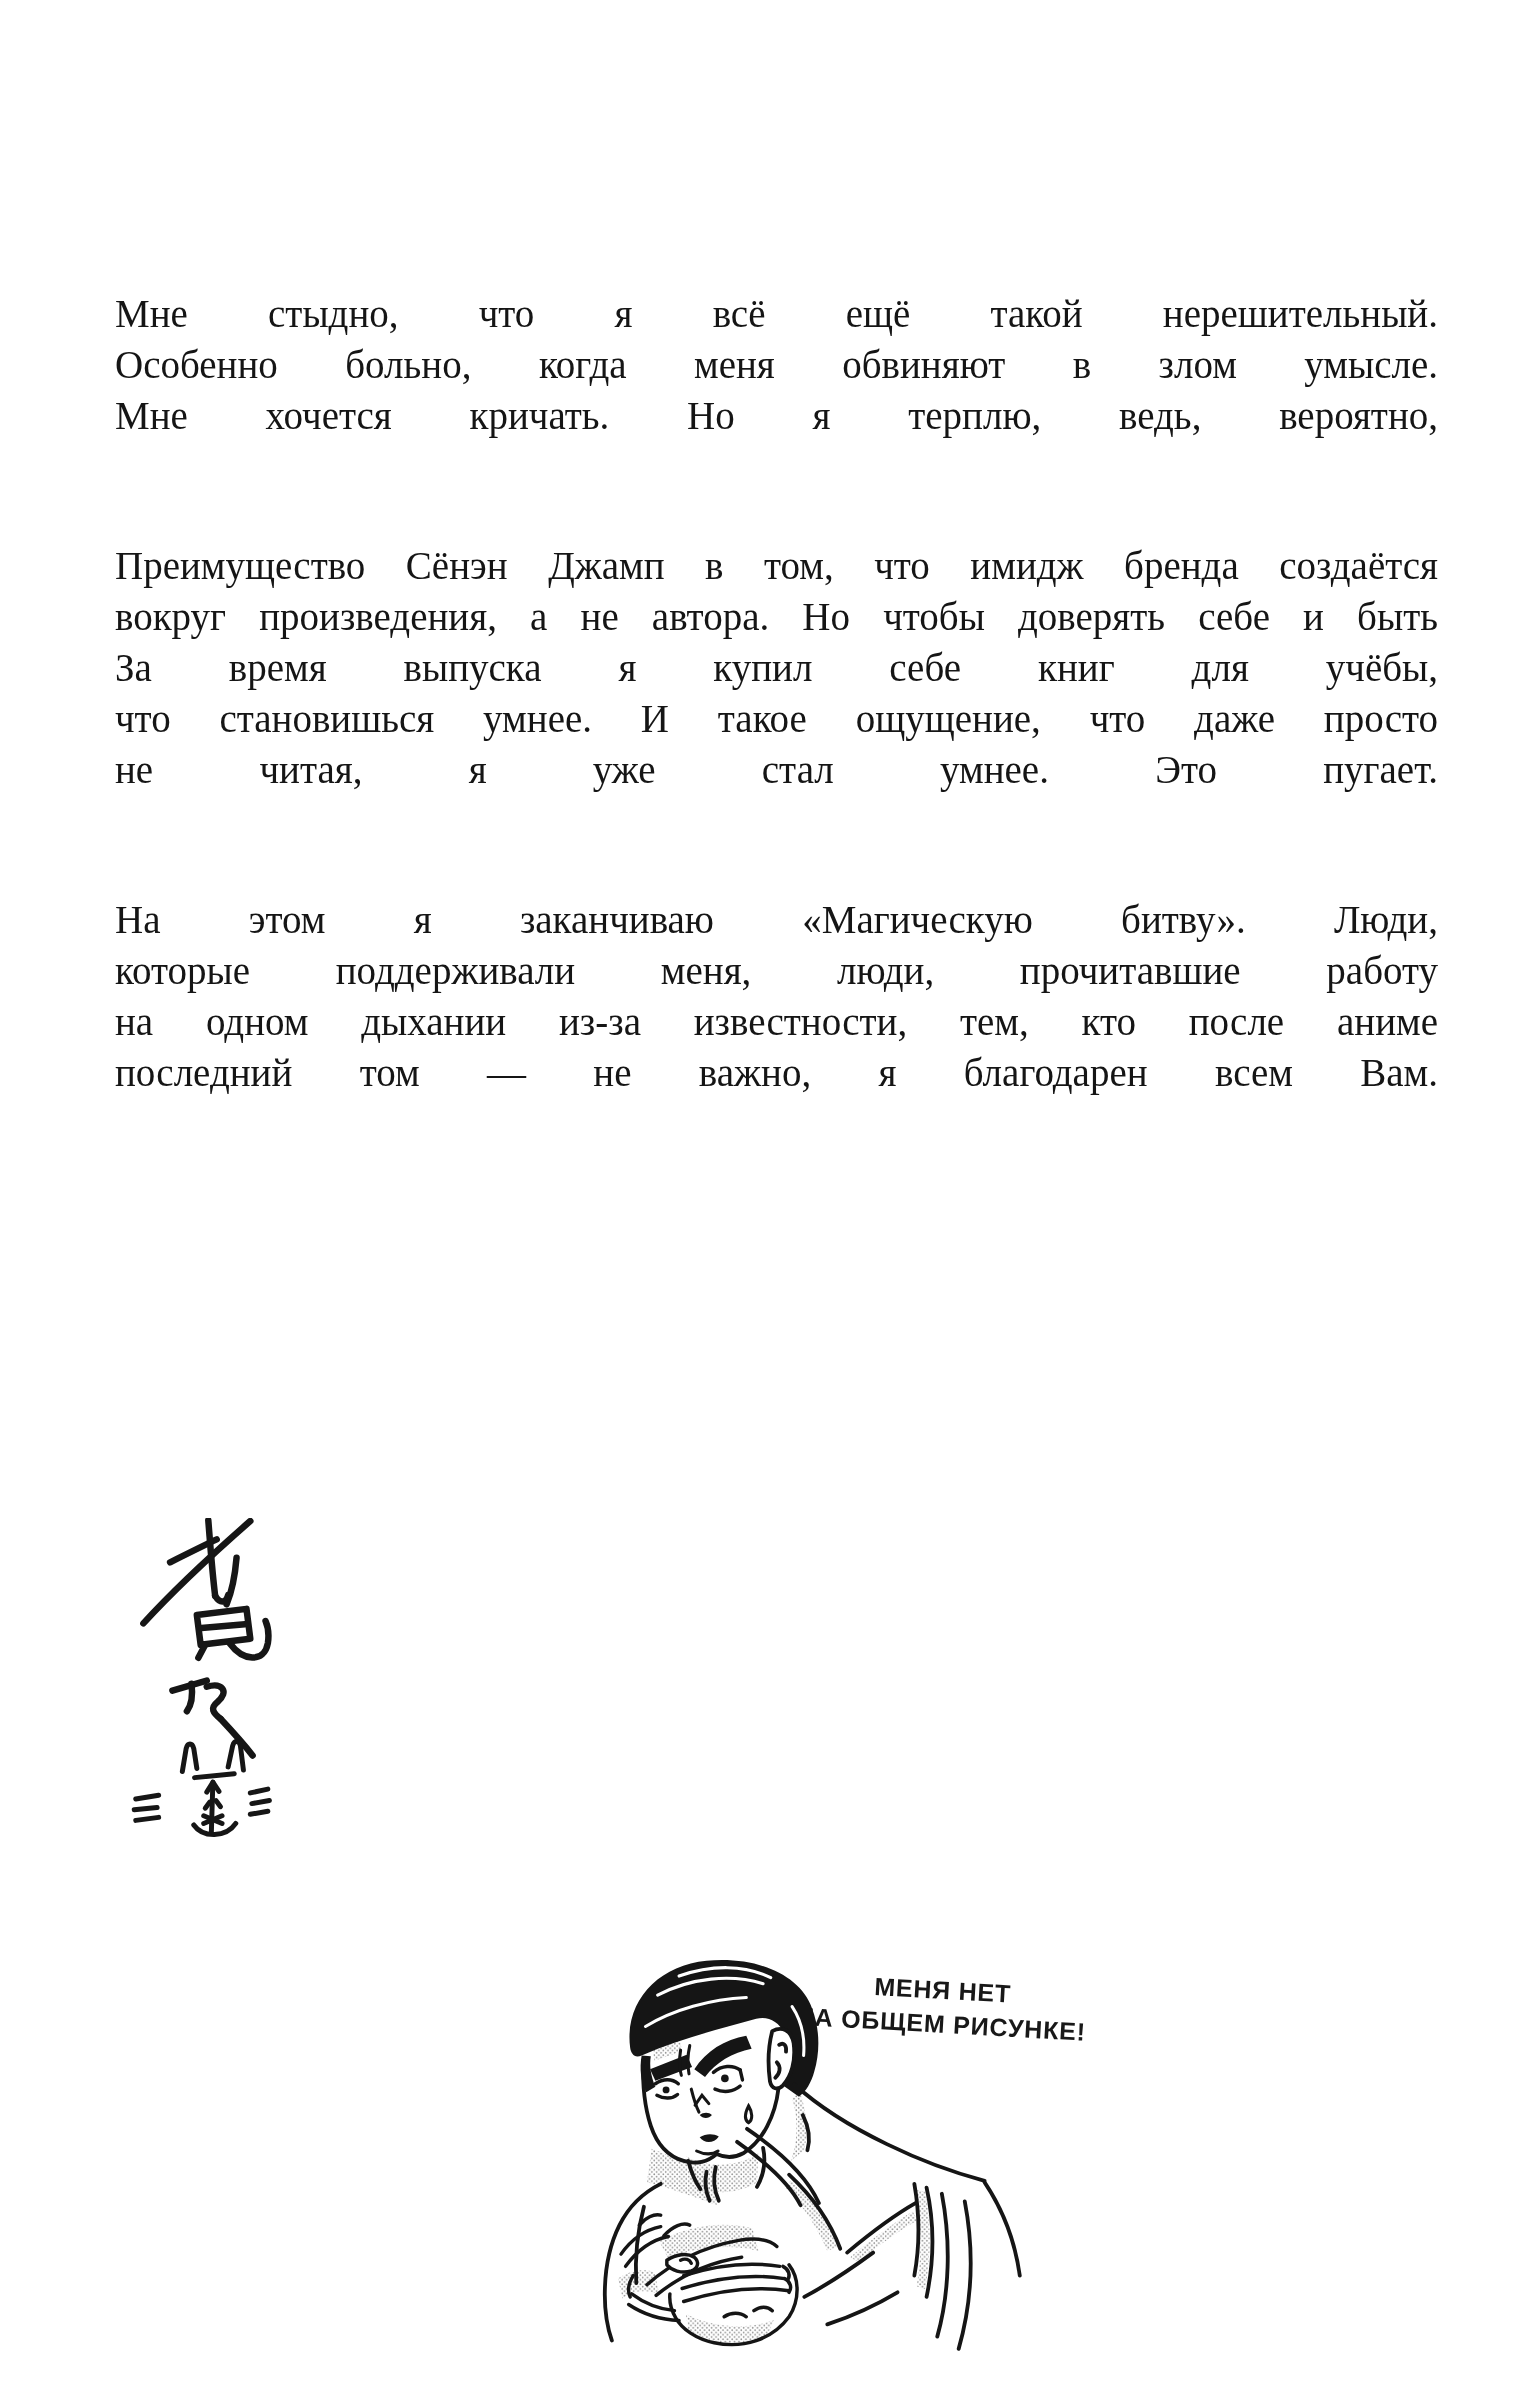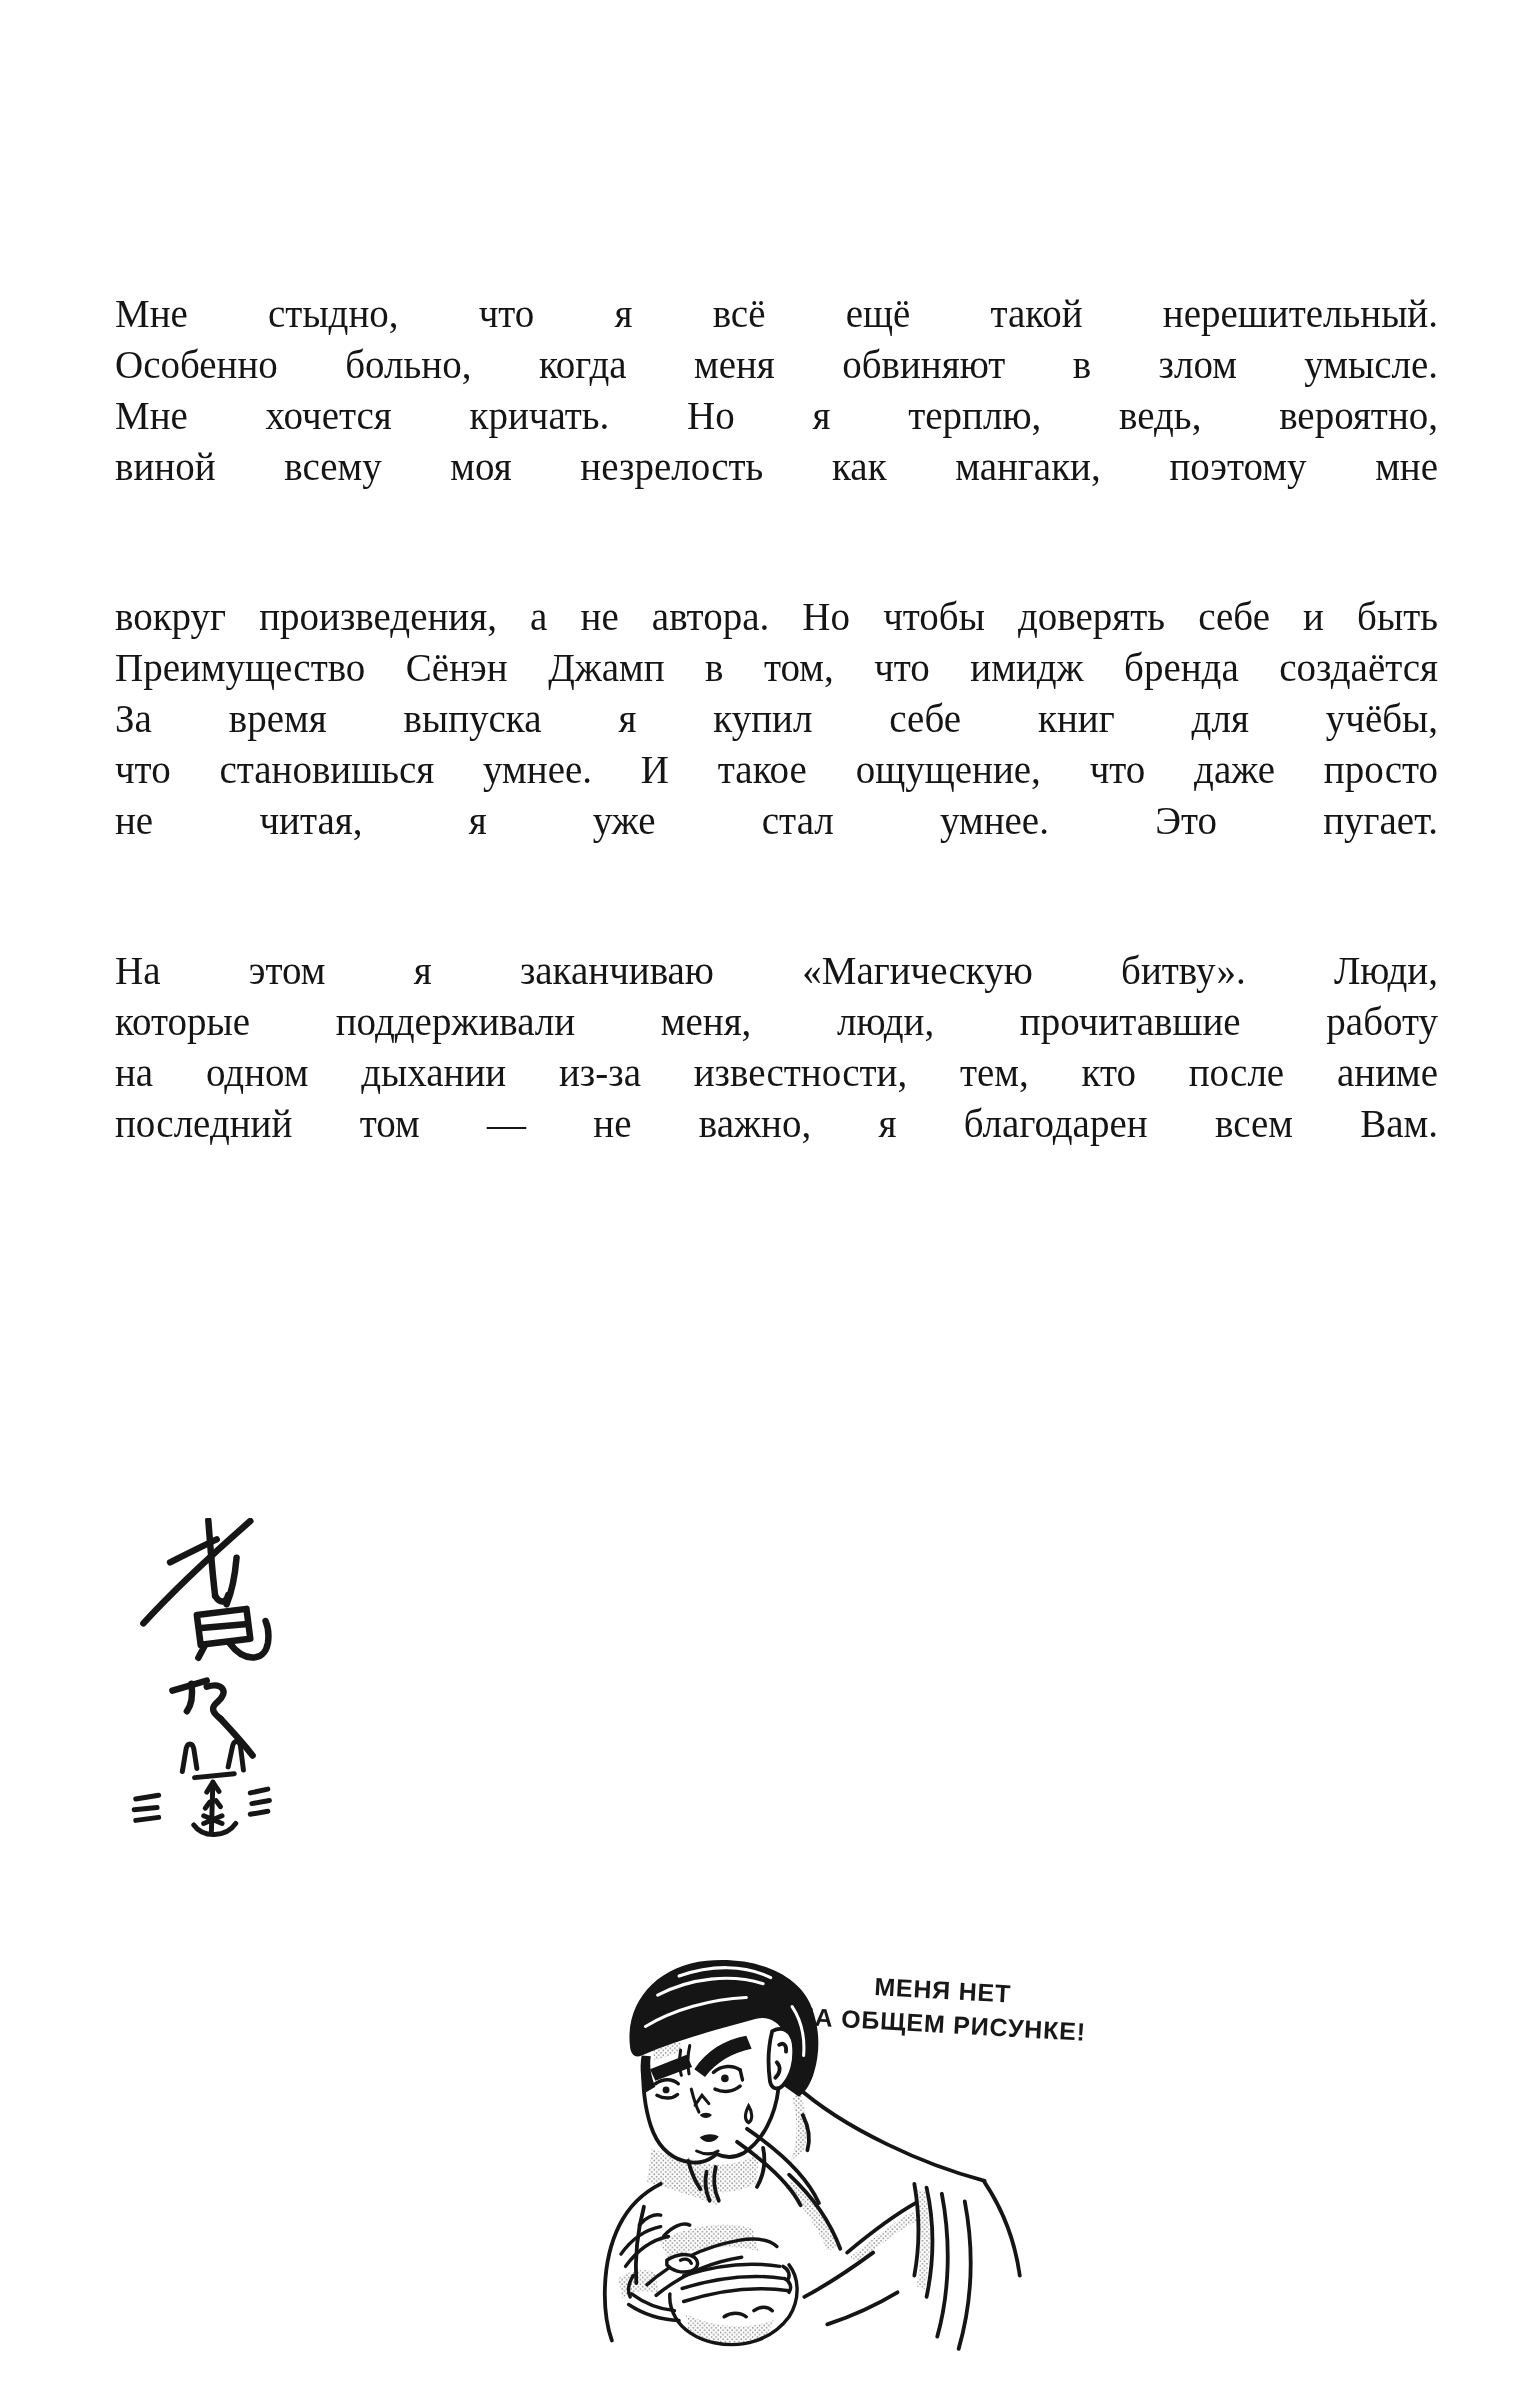--- a/index.html
+++ b/index.html
@@ -61,25 +61,24 @@
 </head>
 <body>
 
 <div class="page">
 
   <section class="afterword">
       <div class="para">
         <div class="line">Мне стыдно, что я всё ещё такой нерешительный.</div>
         <div class="line">Особенно больно, когда меня обвиняют в злом умысле.</div>
         <div class="line">Мне хочется кричать. Но я терплю, ведь, вероятно,</div>
-        <div class="line">виной всему моя незрелость как мангаки, поэтому мне</div>
       </div>
       <div class="para">
+        <div class="line">Преимущество Сёнэн Джамп в том, что имидж бренда создаётся</div>
         <div class="line">вокруг произведения, а не автора. Но чтобы доверять себе и быть</div>
-        <div class="line">Преимущество Сёнэн Джамп в том, что имидж бренда создаётся</div>
         <div class="line">За время выпуска я купил себе книг для учёбы,</div>
         <div class="line">что становишься умнее. И такое ощущение, что даже просто</div>
         <div class="line">не читая, я уже стал умнее. Это пугает.</div>
       </div>
       <div class="para">
         <div class="line">На этом я заканчиваю «Магическую битву». Люди,</div>
         <div class="line">которые поддерживали меня, люди, прочитавшие работу</div>
         <div class="line">на одном дыхании из-за известности, тем, кто после аниме</div>
         <div class="line">последний том — не важно, я благодарен всем Вам.</div>
       </div>

